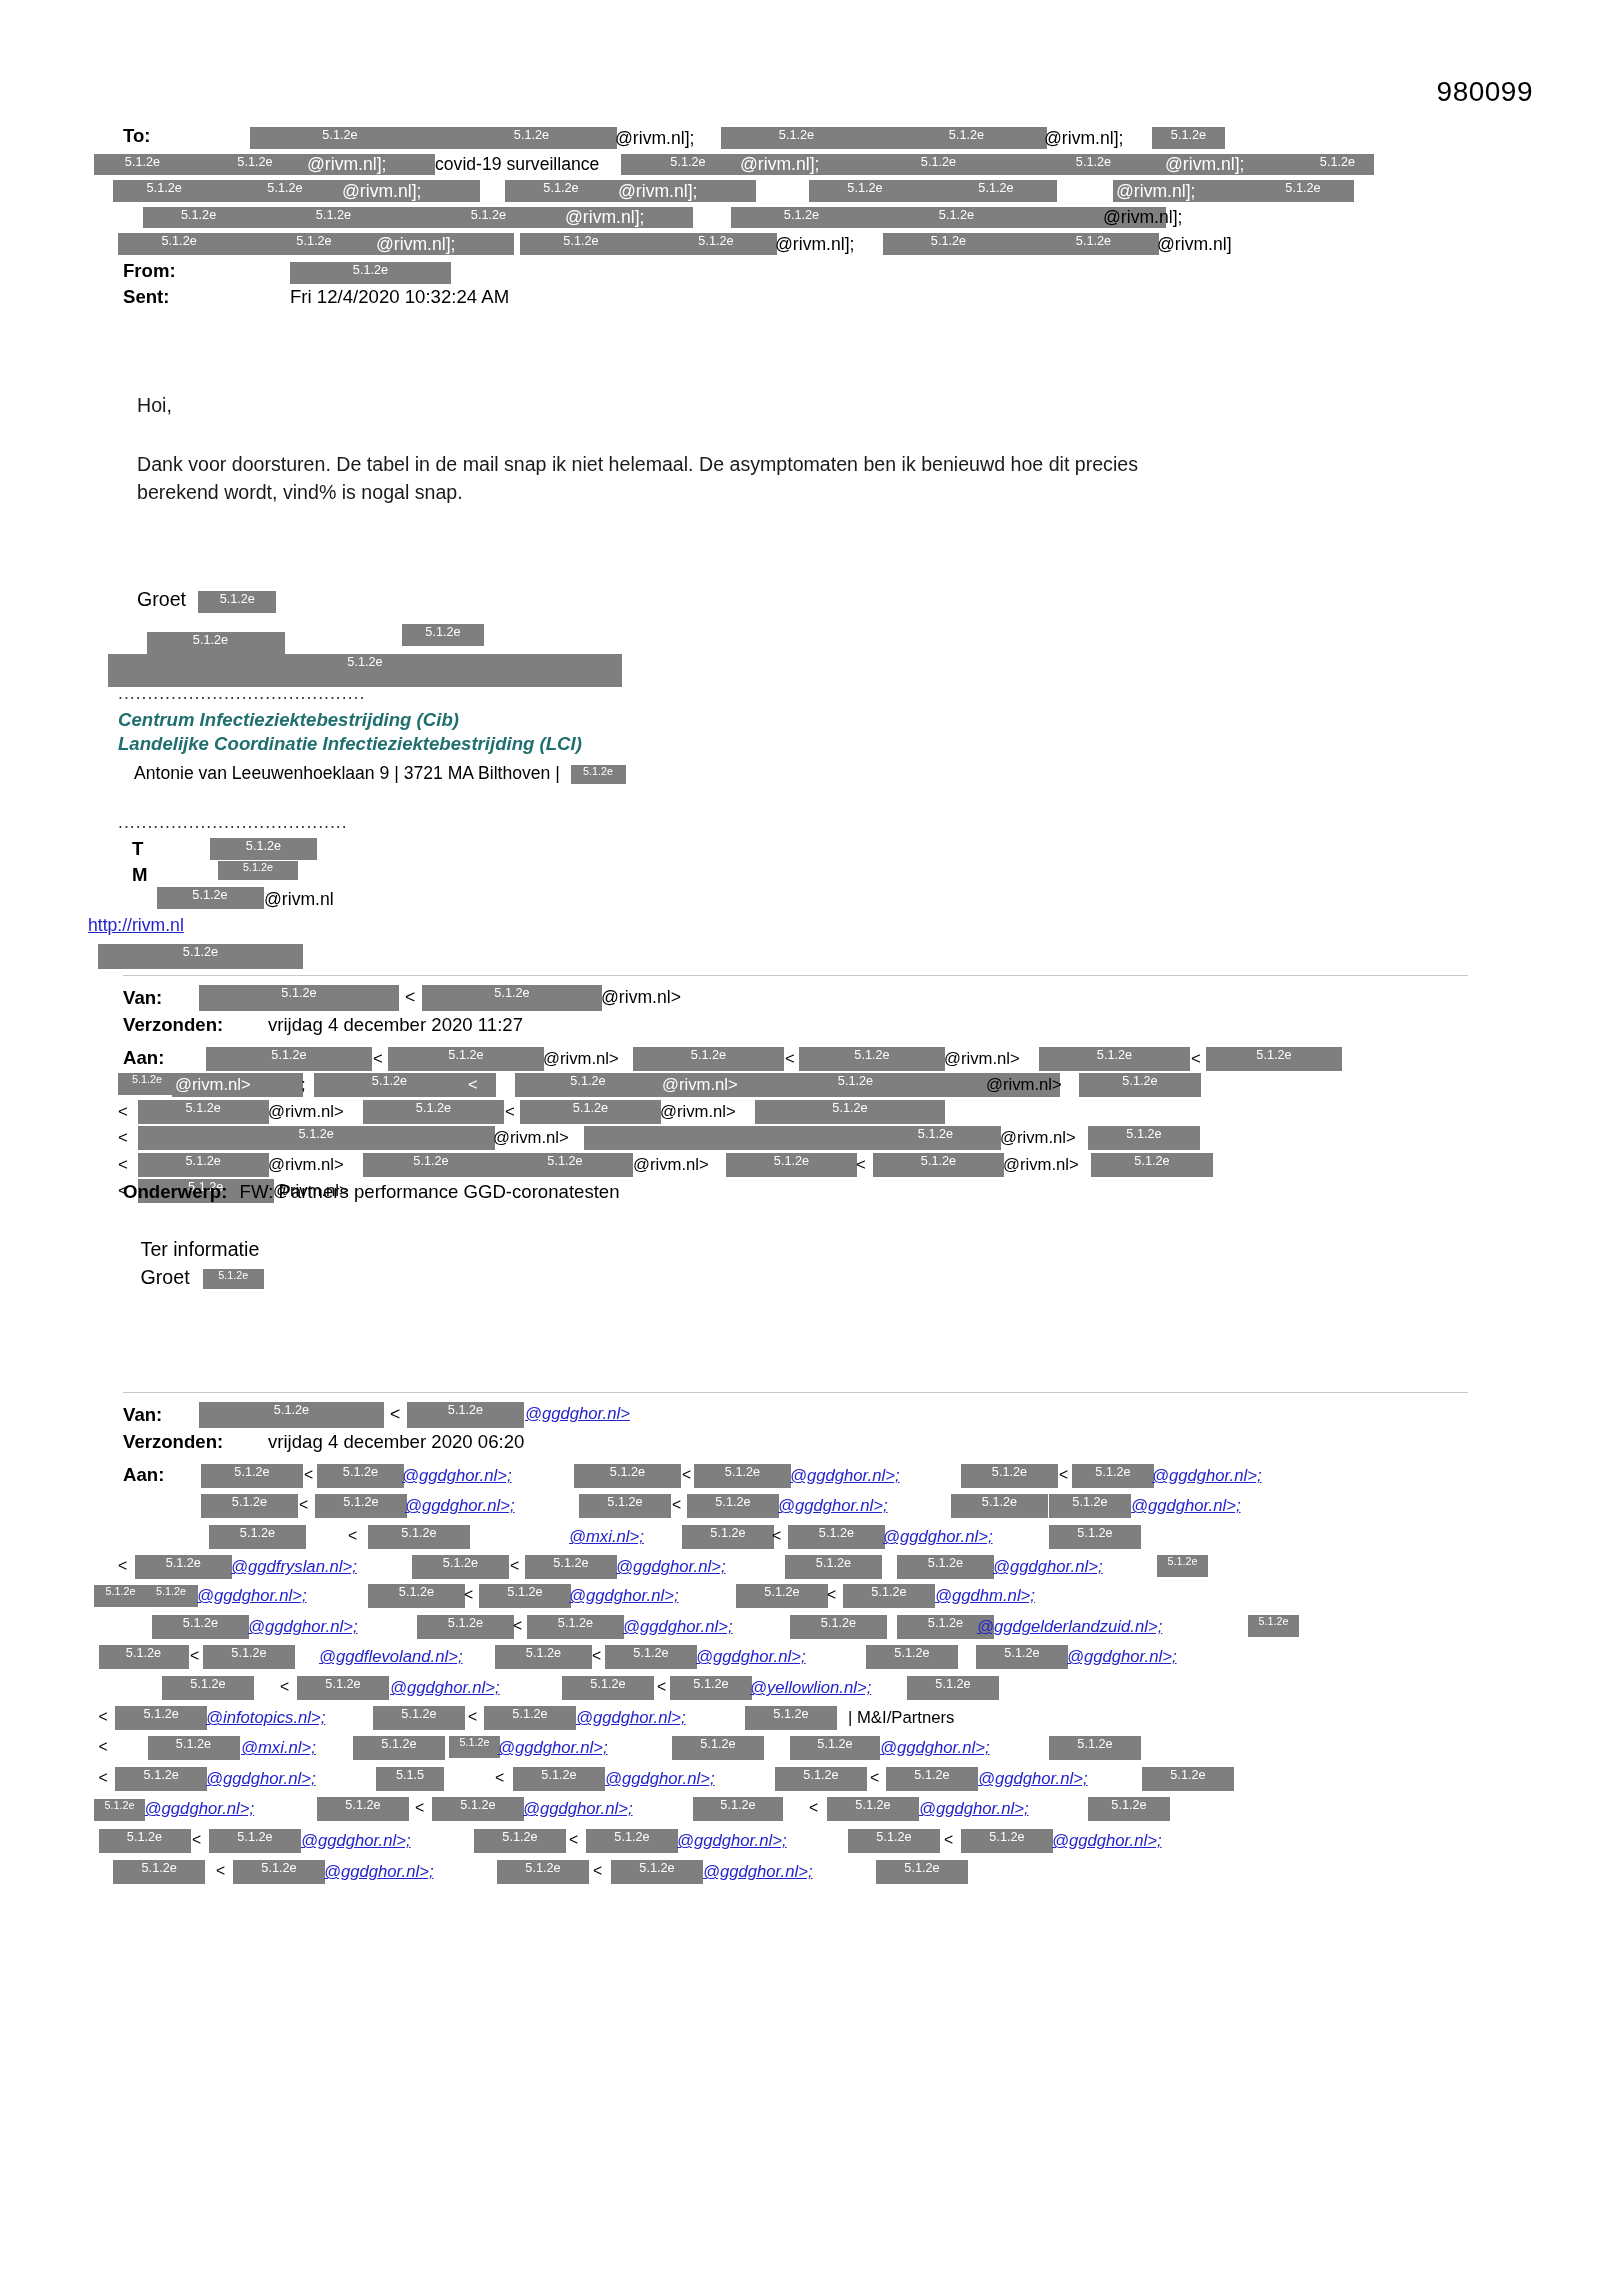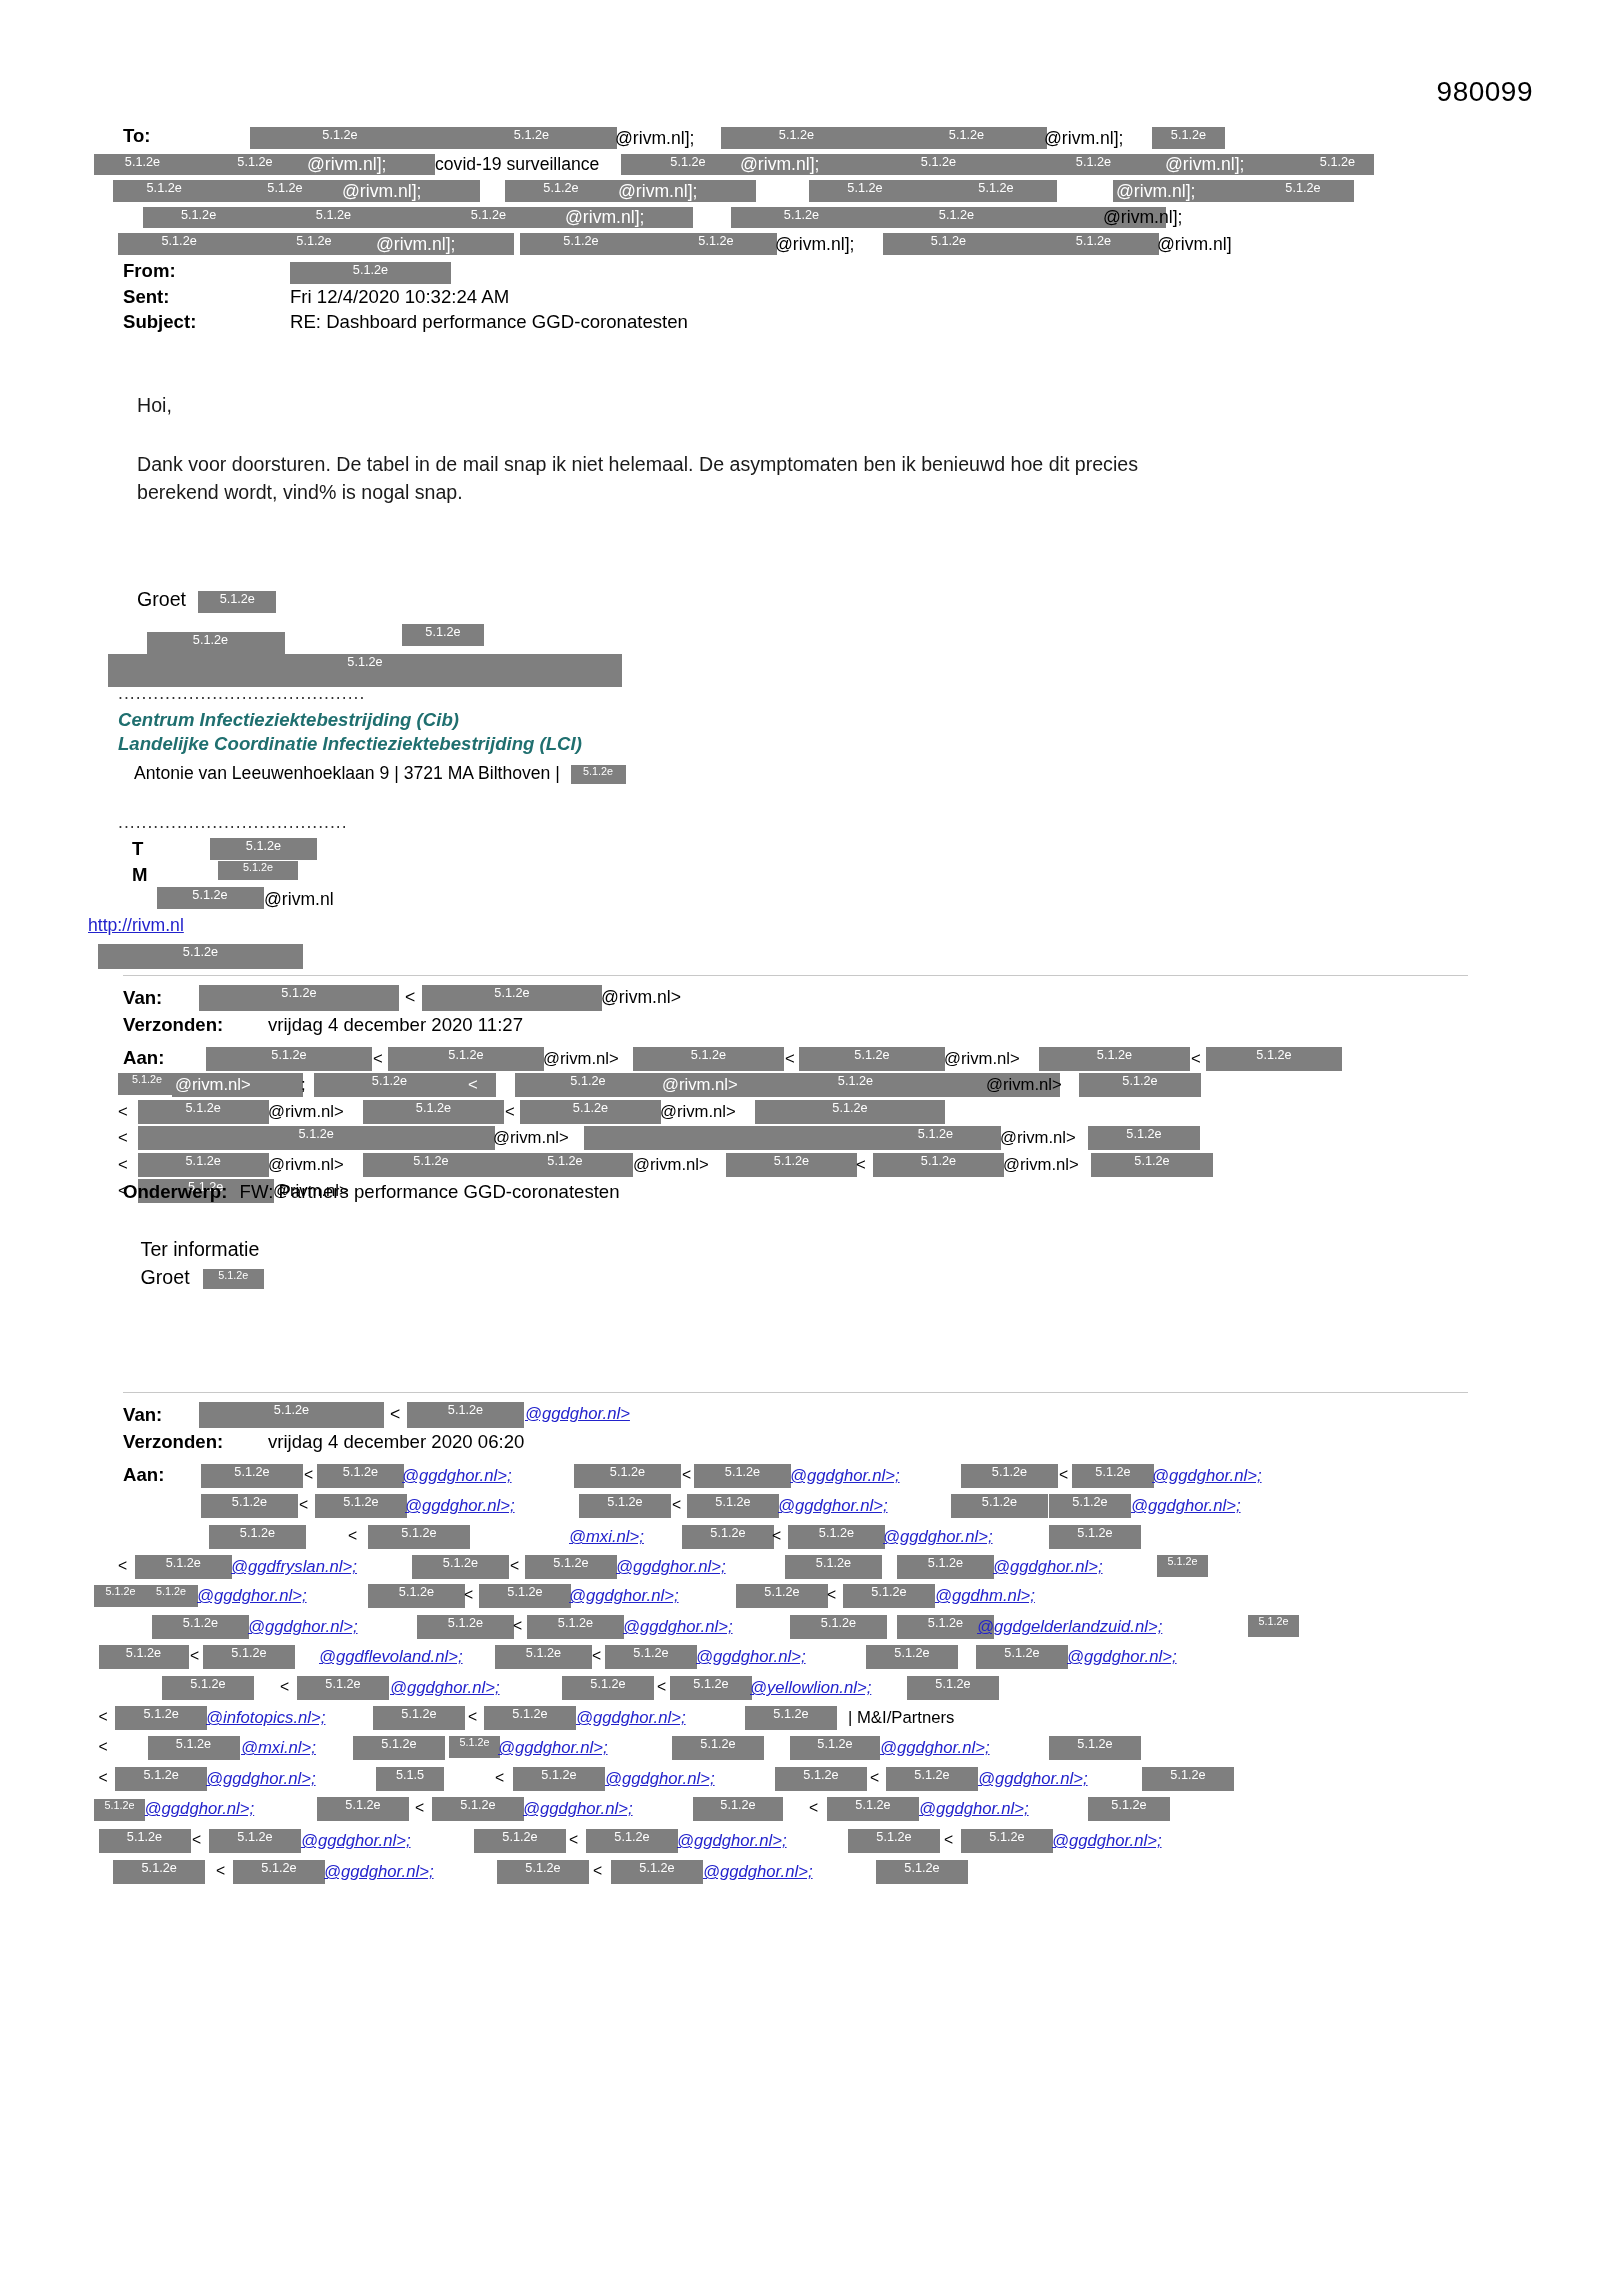--- a/index.html
+++ b/index.html
@@ -203,24 +203,20 @@
 
   <div style="position:absolute; left:123px; top:260px; width:980px;">
     <div class="hdr-line" style="height:25.5px;">
       <span class="hdr-label">From:</span>
       <span class="rd" style="position:absolute;left:167px;top:2px;width:157px;height:21.6px;">5.1.2e</span>
     </div>
     <div class="hdr-line" style="height:25.5px;">
       <span class="hdr-label">Sent:</span>
       <span class="hdr-value indent">Fri 12/4/2020 10:32:24 AM</span>
     </div>
-    <div class="hdr-line" style="height:25.5px;">
-      <span class="hdr-label">Subject:</span>
-      <span class="hdr-value indent">RE: Dashboard performance GGD-coronatesten</span>
-    </div>
   </div>
 
   <div class="body-text" style="top:394px;">Hoi,</div>
   <div class="body-text" style="top:453px;">Dank voor doorsturen. De tabel in de mail snap ik niet helemaal. De asymptomaten ben ik benieuwd hoe dit precies</div>
   <div class="body-text" style="top:481px;">berekend wordt, vind% is nogal snap.</div>
 
   <div style="position:absolute;left:137px;top:588px;">
     <span style="font-size:19.6px;">Groet</span>
     <span class="rd" style="width:74px;height:21.6px;margin-left:7.8px;">5.1.2e</span>
   </div>

